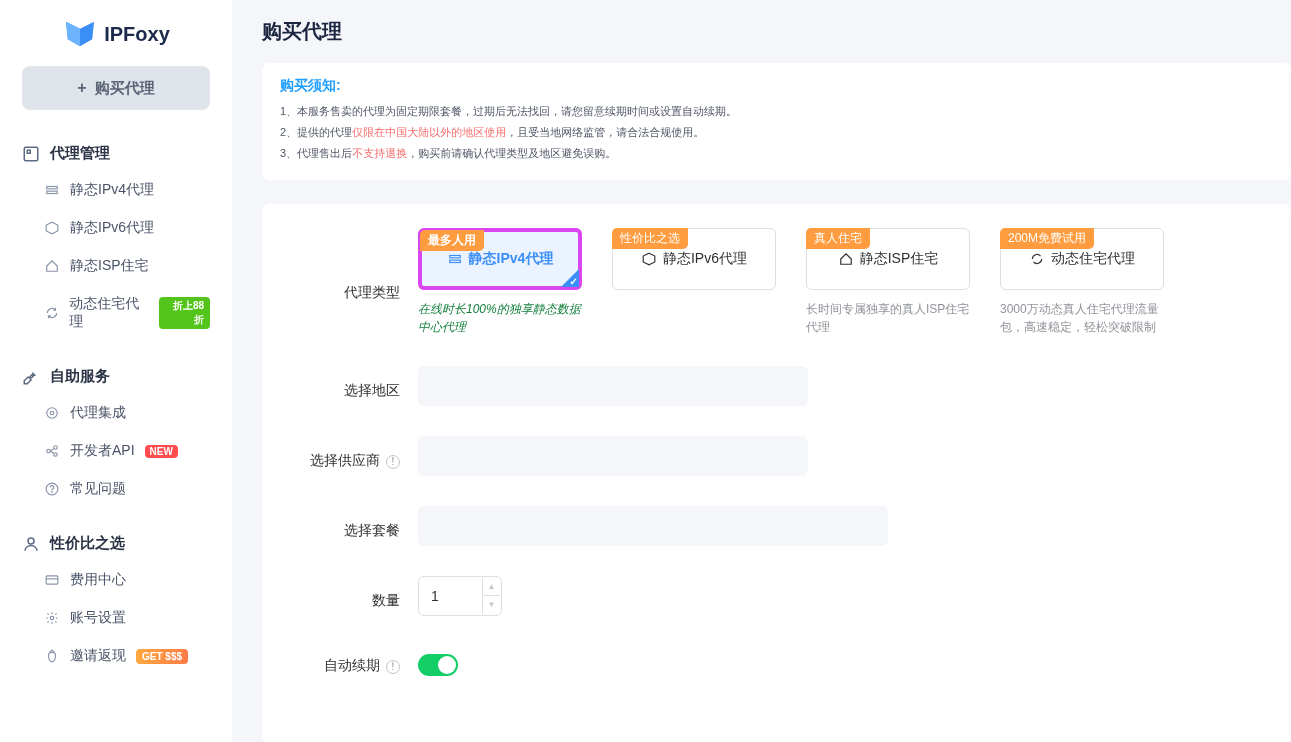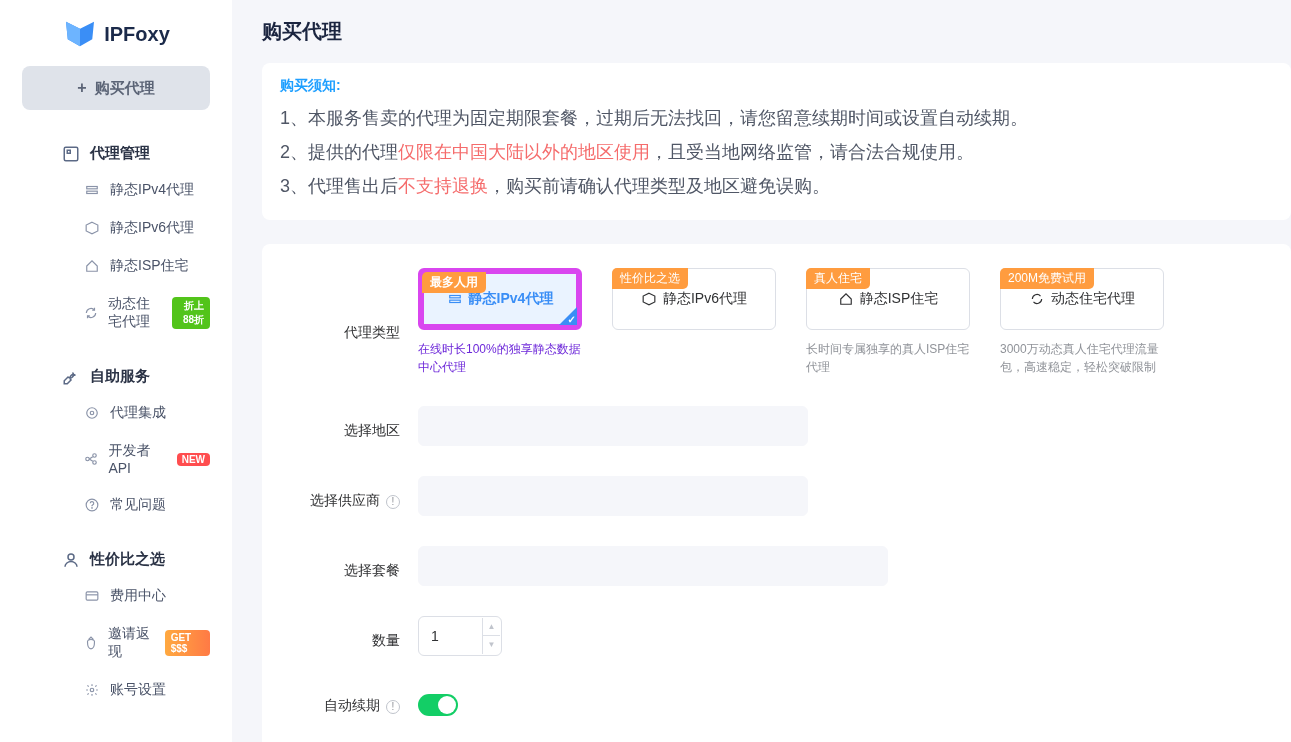--- a/index.html
+++ b/index.html
@@ -4,43 +4,43 @@
 <style>
 * { margin: 0; padding: 0; box-sizing: border-box; }
 body { font-family: -apple-system, BlinkMacSystemFont, "Segoe UI", "PingFang SC", "Microsoft YaHei", sans-serif; background: #f5f6fa; color: #303133; font-size: 14px; }
 .container { display: flex; width: 1291px; height: 742px; }
 .sidebar { width: 232px; background: #fff; padding: 12px 0; flex-shrink: 0; }
 .logo-wrap { display: flex; align-items: center; justify-content: center; padding: 8px 0 18px; }
 .logo-icon { width: 36px; height: 28px; margin-right: 6px; }
 .logo-text { font-size: 20px; font-weight: 700; color: #1b2a4a; }
 .buy-btn { margin: 0 22px 26px; background: #dfe3ea; color: #5b6476; border: none; border-radius: 8px; height: 44px; font-size: 15px; font-weight: 600; display: flex; align-items: center; justify-content: center; gap: 8px; cursor: pointer; width: calc(100% - 44px); }
 .buy-btn .plus { font-size: 16px; font-weight: 600; }
-.menu-section { margin-bottom: 18px; padding-left: 40px; }
+.menu-section { margin-bottom: 18px; }
 .menu-title { display: flex; align-items: center; gap: 10px; padding: 8px 22px; color: #2b3346; font-size: 15px; font-weight: 600; }
 .menu-title .micon { width: 18px; height: 18px; display: inline-flex; align-items: center; justify-content: center; color: #5c6a86; }
 .menu-item { display: flex; align-items: center; gap: 10px; padding: 10px 22px 10px 44px; color: #4a5368; font-size: 14px; cursor: pointer; position: relative; }
 .menu-item .micon { width: 16px; height: 16px; display: inline-flex; align-items: center; justify-content: center; color: #8a93a8; }
 .badge-new { background: #ff4d4f; color: #fff; font-size: 10px; padding: 1px 5px; border-radius: 4px; font-weight: 600; }
 .badge-green { background: #52c41a; color: #fff; font-size: 10px; padding: 2px 6px; border-radius: 4px; font-weight: 600; text-align: right; }
 .badge-orange { background: linear-gradient(90deg,#ffa940,#ff7a45); color: #fff; font-size: 10px; padding: 2px 6px; border-radius: 4px; font-weight: 600; }
 .main { flex: 1; padding: 18px 0 0 30px; overflow: auto; }
 .page-title { font-size: 20px; font-weight: 700; color: #1b2540; margin-bottom: 18px; }
 .notice-box { background: #fff; border-radius: 8px; padding: 14px 18px 16px; margin-bottom: 24px; }
 .notice-title { color: #1e9fff; font-weight: 600; font-size: 14px; margin-bottom: 6px; }
-.notice-line { font-size: 18px; color: #505766; line-height: 1.9; }
+.notice-line { font-size: 11px; color: #505766; line-height: 1.9; }
 .notice-line .red { color: #f56c6c; }
 .form-area { background: #fff; border-radius: 8px; padding: 24px 34px 30px; }
 .form-row { display: flex; margin-bottom: 30px; }
 .form-label { width: 104px; text-align: right; color: #303133; font-size: 14px; padding-top: 10px; flex-shrink: 0; display: flex; justify-content: flex-end; align-items: center; gap: 6px; }
 .form-label .info-icon { width: 14px; height: 14px; border: 1px solid #c0c4cc; border-radius: 50%; display: inline-flex; align-items: center; justify-content: center; font-size: 10px; color: #909399; margin-top: 2px; }
 .form-content { flex: 1; padding-left: 18px; }
 .type-cards { display: flex; gap: 30px; }
 .type-card { width: 164px; }
 .type-card-box { position: relative; border: 1px solid #dcdfe6; border-radius: 6px; height: 62px; display: flex; align-items: center; justify-content: center; gap: 6px; cursor: pointer; background: #fff; color: #303133; font-size: 14px; overflow: visible; }
-.type-card-box.active { border: 6px solid #d946ef; background: #eaf3ff; color: #3a8ef6; font-weight: 600; }
+.type-card-box.active { border: 4px solid #d946ef; background: #eaf3ff; color: #3a8ef6; font-weight: 600; }
 .type-card-box .type-icon { width: 16px; height: 16px; display: inline-flex; align-items: center; justify-content: center; }
 .corner-flag { position: absolute; top: -1px; left: -1px; background: #ff9c3f; color: #fff; font-size: 12px; padding: 2px 8px; border-radius: 5px 0 5px 0; }
 .type-card-box.active .corner-flag { top: -2px; left: -2px; }
 .check-corner { position: absolute; bottom: -1px; right: -1px; width: 0; height: 0; border-left: 18px solid transparent; border-bottom: 18px solid #3a8ef6; }
 .check-corner::after { content: "✓"; position: absolute; right: 1px; bottom: -18px; color: #fff; font-size: 10px; }
 .type-desc { font-size: 12px; color: #909399; margin-top: 10px; line-height: 1.5; }
 .type-card-box.active + .type-desc { color: #3a8ef6; }
 .select-box { width: 390px; height: 40px; background: #f5f6fa; border: 1px solid #f5f6fa; border-radius: 6px; }
 .qty-input { width: 84px; height: 40px; border: 1px solid #dcdfe6; border-radius: 6px; display: flex; align-items: center; padding: 0 8px 0 12px; font-size: 14px; position: relative; }
 .qty-input .qty-value { flex: 1; }
@@ -172,34 +172,34 @@
             <svg width="14" height="14" viewBox="0 0 24 24" fill="none" stroke="currentColor" stroke-width="2">
               <rect x="2" y="5" width="20" height="14" rx="2"></rect>
               <line x1="2" y1="10" x2="22" y2="10"></line>
             </svg>
           </span>
         <span>费用中心</span>
       </div>
       <div class="menu-item">
         <span class="micon">
             <svg width="14" height="14" viewBox="0 0 24 24" fill="none" stroke="currentColor" stroke-width="2">
+              <circle cx="12" cy="12" r="3"></circle>
+              <path d="M12 2v3M12 19v3M4.2 4.2l2.1 2.1M17.7 17.7l2.1 2.1M2 12h3M19 12h3M4.2 19.8l2.1-2.1M17.7 6.3l2.1-2.1"></path>
+            </svg>
+          </span>
+        <span>账号设置</span>
+      </div>
+      <div class="menu-item">
+        <span class="micon">
+            <svg width="14" height="14" viewBox="0 0 24 24" fill="none" stroke="currentColor" stroke-width="2">
               <path d="M8 6l4-4 4 4M6 10c0 6 2 12 6 12s6-6 6-12c0-2-2-4-6-4s-6 2-6 4z"></path>
             </svg>
           </span>
         <span>邀请返现</span>
         <span class="badge-orange">GET $$$</span>
-      </div>
-      <div class="menu-item">
-        <span class="micon">
-            <svg width="14" height="14" viewBox="0 0 24 24" fill="none" stroke="currentColor" stroke-width="2">
-              <circle cx="12" cy="12" r="3"></circle>
-              <path d="M12 2v3M12 19v3M4.2 4.2l2.1 2.1M17.7 17.7l2.1 2.1M2 12h3M19 12h3M4.2 19.8l2.1-2.1M17.7 6.3l2.1-2.1"></path>
-            </svg>
-          </span>
-        <span>账号设置</span>
       </div>
     </div>
   </aside>
 
   <main class="main">
     <h1 class="page-title">购买代理</h1>
 
     <div class="notice-box">
       <div class="notice-title">购买须知:</div>
       <div class="notice-line">1、本服务售卖的代理为固定期限套餐，过期后无法找回，请您留意续期时间或设置自动续期。</div>
@@ -223,21 +223,21 @@
                 <span class="corner-flag">最多人用</span>
                 <span class="type-icon">
                     <svg width="14" height="14" viewBox="0 0 24 24" fill="none" stroke="currentColor" stroke-width="2">
                       <rect x="3" y="6" width="18" height="4"></rect>
                       <rect x="3" y="14" width="18" height="4"></rect>
                     </svg>
                   </span>
                 <span>静态IPv4代理</span>
                 <span class="check-corner"></span>
               </div>
-              <div class="type-desc" style="color:#6d28d9;">在线时长100%的独享静态数据中心代理</div>
+              <div class="type-desc" style="color:#15803d;font-style:italic;">在线时长100%的独享静态数据中心代理</div>
             </div>
             <div class="type-card">
               <div class="type-card-box">
                 <span class="corner-flag">性价比之选</span>
                 <span class="type-icon">
                     <svg width="14" height="14" viewBox="0 0 24 24" fill="none" stroke="currentColor" stroke-width="2">
                       <path d="M12 2 L22 7 L22 17 L12 22 L2 17 L2 7 Z"></path>
                     </svg>
                   </span>
                 <span>静态IPv6代理</span>

